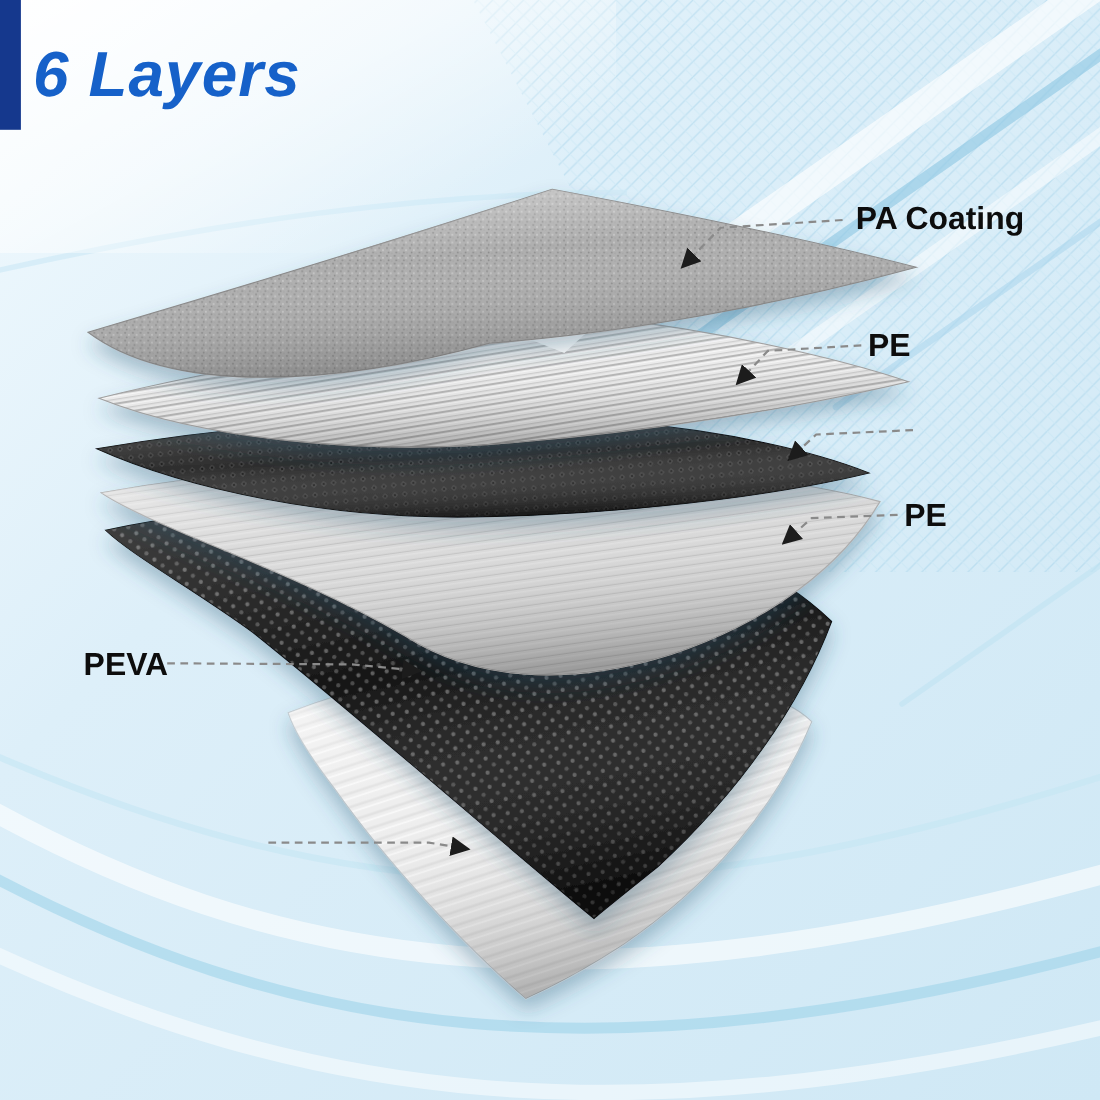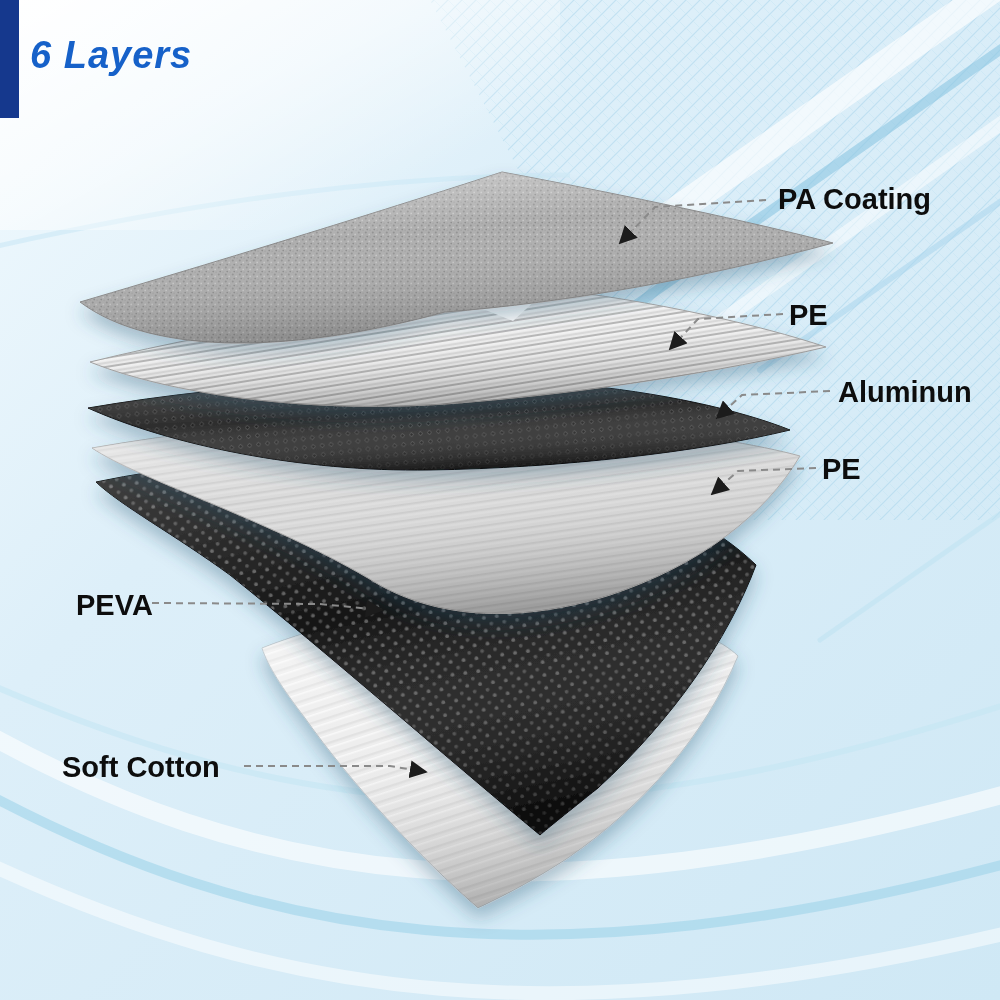--- a/index.html
+++ b/index.html
@@ -7,21 +7,21 @@
     position:relative;width:1000px;height:1000px;overflow:hidden;
     background:linear-gradient(135deg,#f2fafe 0%,#ddeff9 35%,#cfe8f5 100%);
     font-family:"Liberation Sans",sans-serif;
   }
   .bg-svg,.diagram-svg{position:absolute;left:0;top:0;width:1000px;height:1000px;}
   .title-bar{
     position:absolute;left:0;top:0;width:19px;height:118px;
   }
   .page-title{
     position:absolute;left:30px;top:34px;
-    font-size:38px;font-weight:800;font-style:italic;letter-spacing:1px;
+    font-size:58px;font-weight:800;font-style:italic;letter-spacing:1px;
     color:#1661c9;white-space:nowrap;
   }
   .layer-label{
     position:absolute;font-size:29px;font-weight:700;color:#0d0d0d;white-space:nowrap;text-align:center;
   }
   .lbl-pa{left:778px;top:183px;}
   .lbl-pe1{left:789px;top:299px;}
   .lbl-alu{left:838px;top:376px;}
   .lbl-pe2{left:822px;top:453px;}
   .lbl-peva{left:76px;top:589px;}
@@ -155,18 +155,16 @@
       <polyline points="152,603 320,604 382,610" marker-end="url(#arrow)"></polyline>
       <polyline points="244,766 390,766 426,772" marker-end="url(#arrow)"></polyline>
     </g>
   </svg>
 
   <div class="title-bar" style="background:#15388d;"></div>
   <div class="page-title">6 Layers</div>
 
   <div class="layer-label lbl-pa">PA Coating</div>
   <div class="layer-label lbl-pe1">PE</div>
-  <div class="layer-label lbl-alu">Aluminun</div>
   <div class="layer-label lbl-pe2">PE</div>
   <div class="layer-label lbl-peva">PEVA</div>
-  <div class="layer-label lbl-cotton">Soft Cotton</div>
 
 </div>
 
 </body></html>

